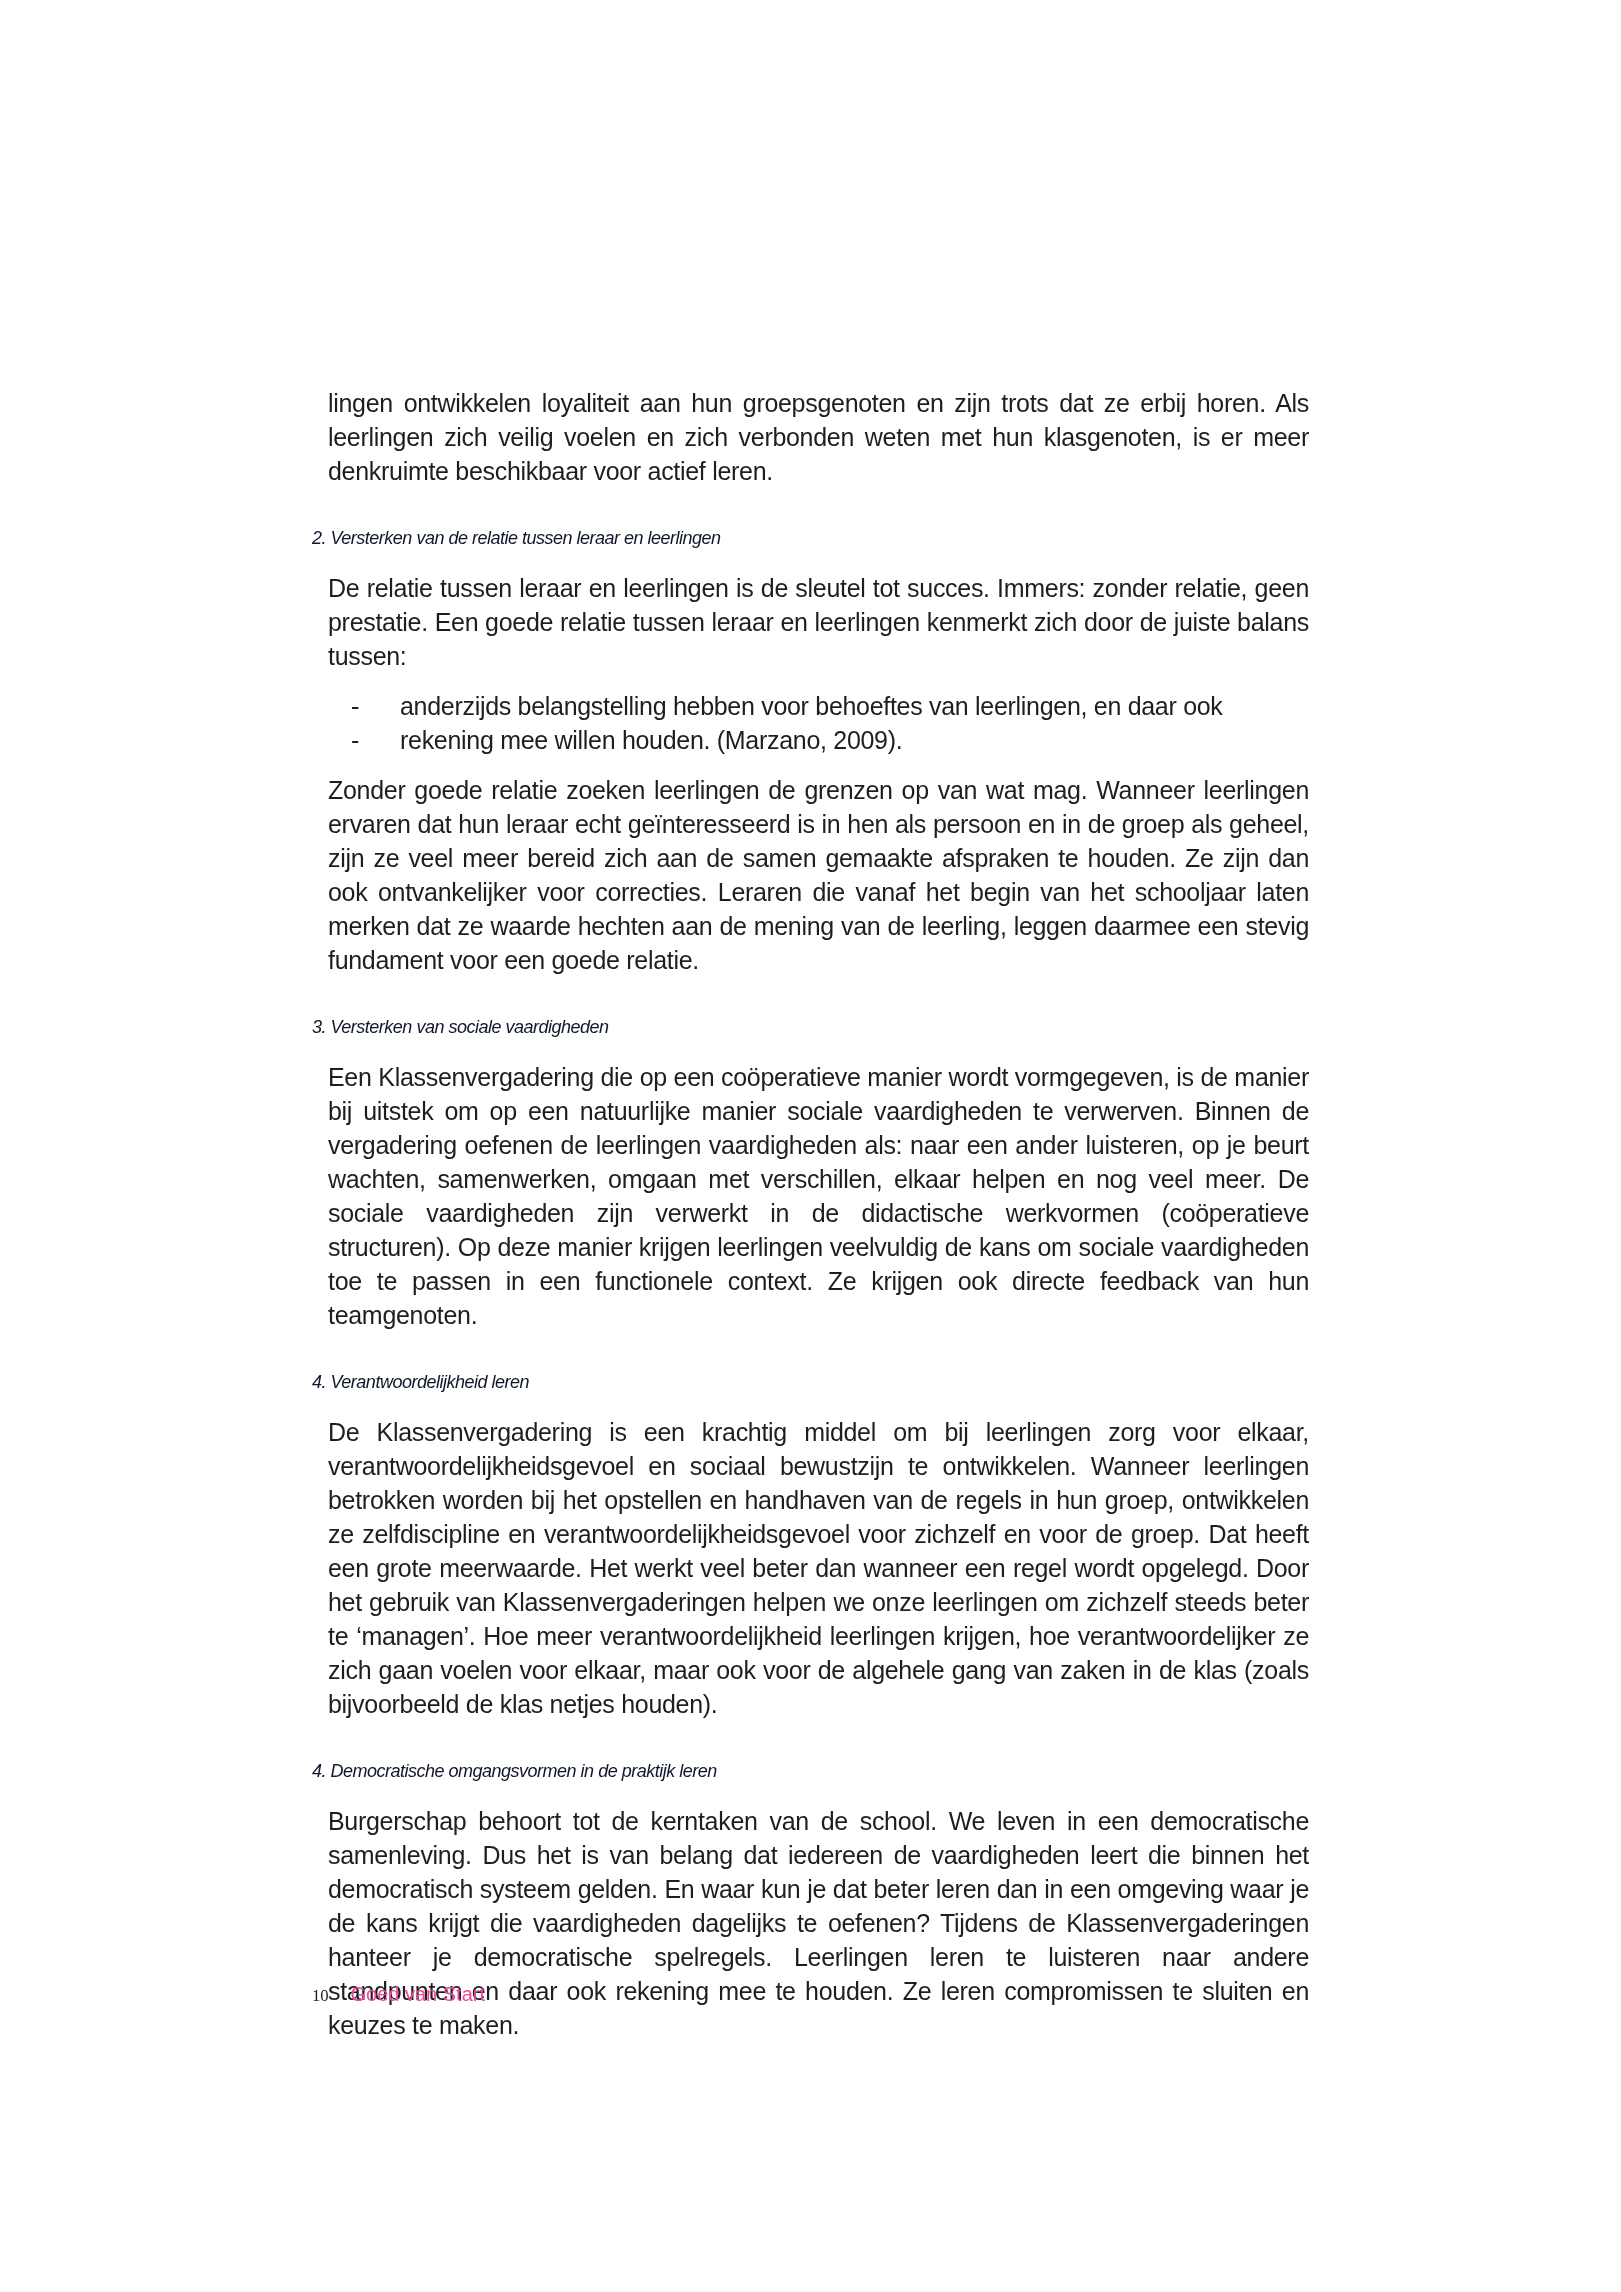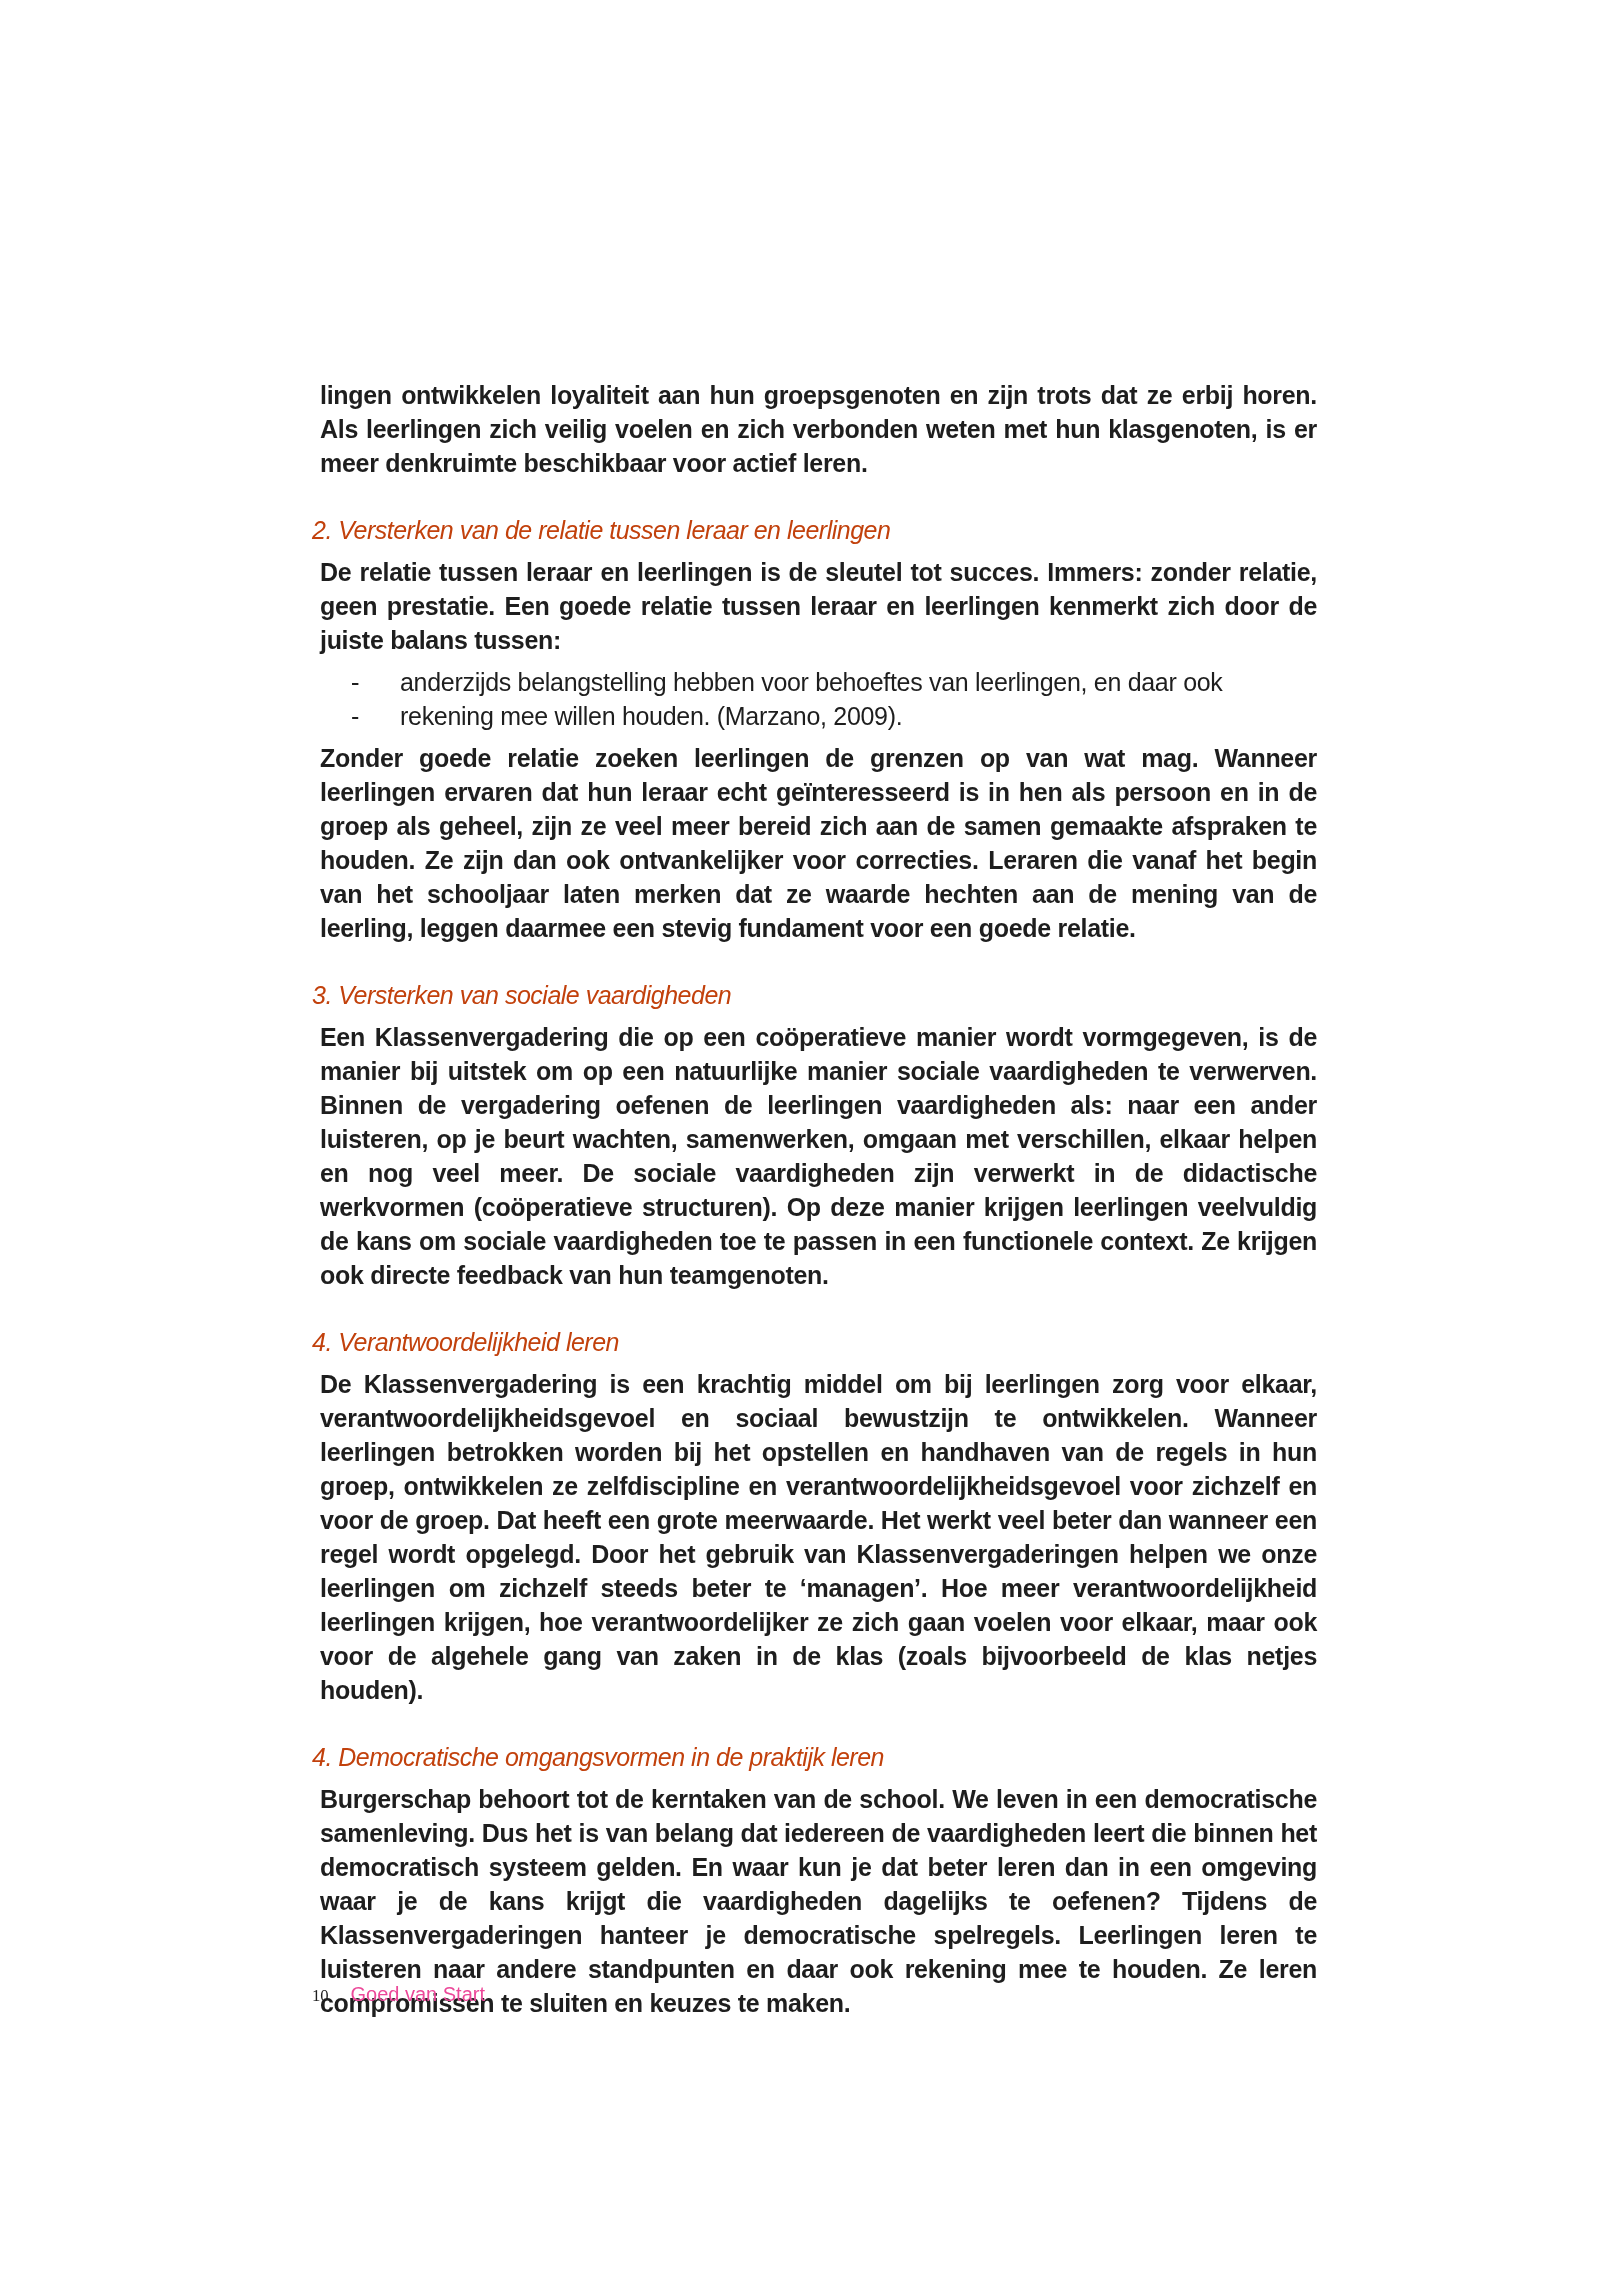--- a/index.html
+++ b/index.html
@@ -18,33 +18,32 @@
       left: 312px;
       top: 370px;
       width: 1013px;
       font-family: "Liberation Sans", sans-serif;
       font-size: 25px;
       line-height: 34px;
       color: #1e1e1e;
       letter-spacing: -0.3px;
     }
     .para {
-      margin: 8px;
+      margin: 16px;
       text-align: justify;
-      font-weight: bold;
     }
     .section {
       margin-top: 33px;
     }
     .heading {
       margin: 0;
-      color: #c2410c;
+      color: #0f172a;
       font-style: italic;
       font-weight: normal;
-      font-size: 25px;
+      font-size: 18px;
       line-height: 34px;
       letter-spacing: -0.5px;
     }
     .bullets {
       list-style: none;
       margin: 0;
       padding: 0;
     }
     .bullets li {
       position: relative;

